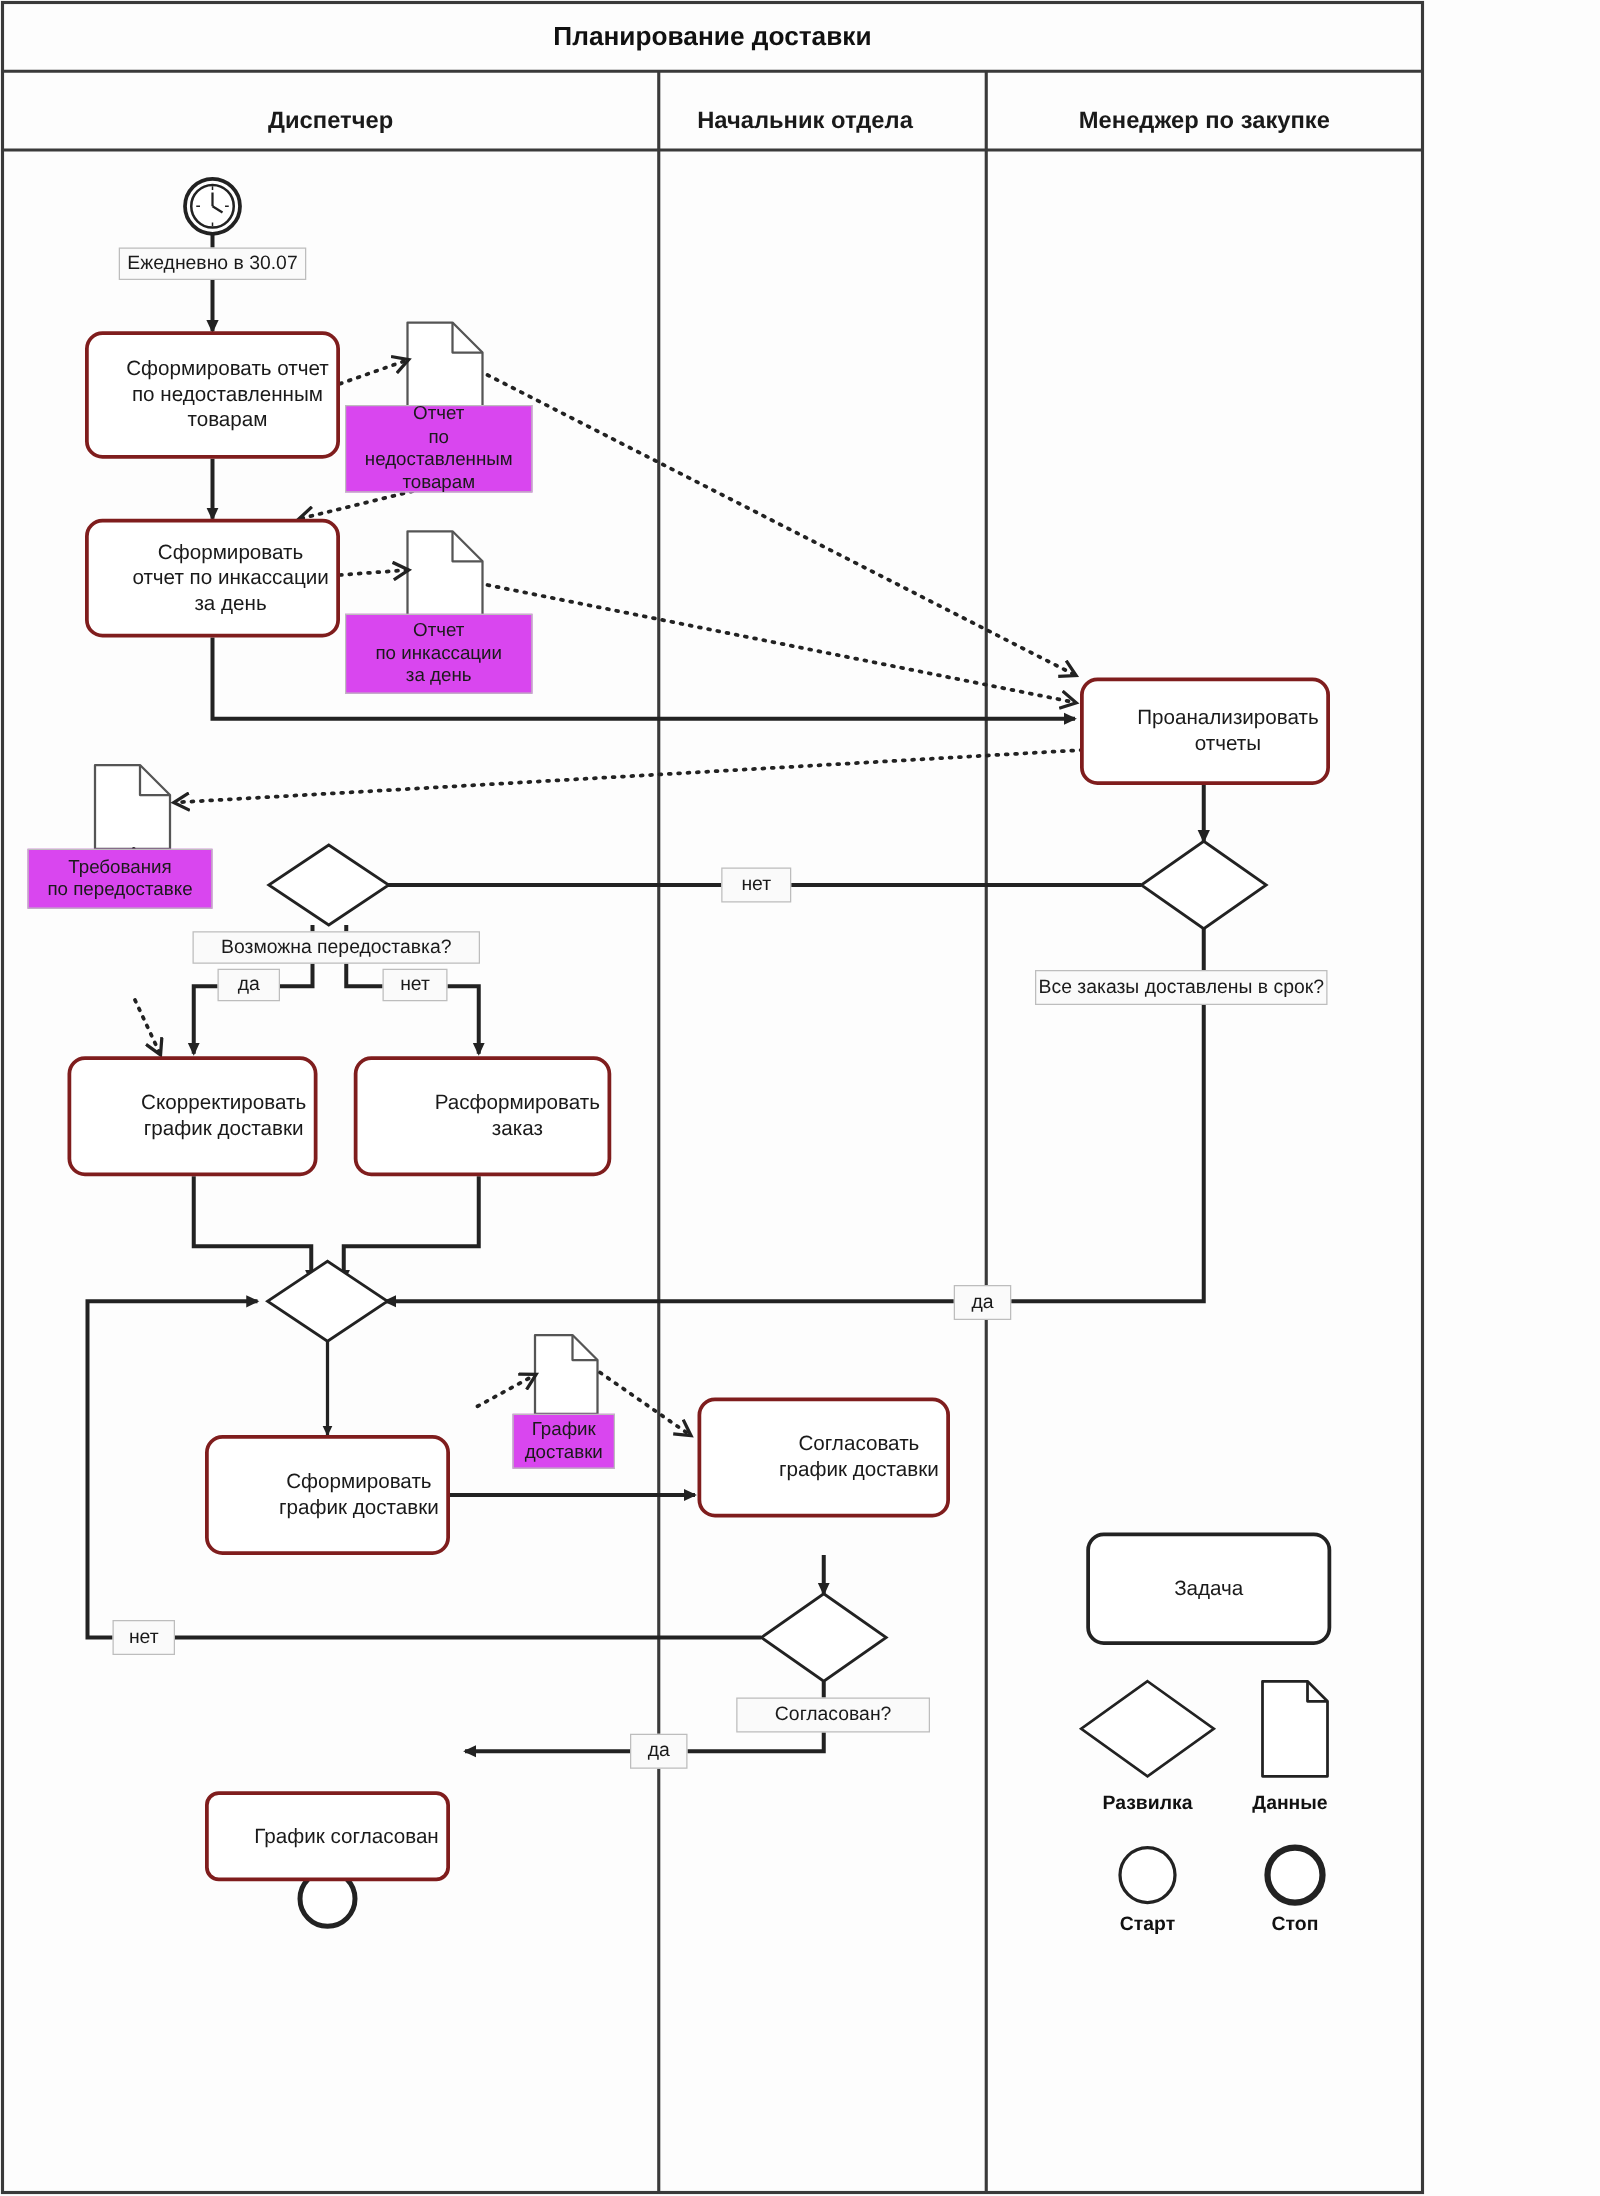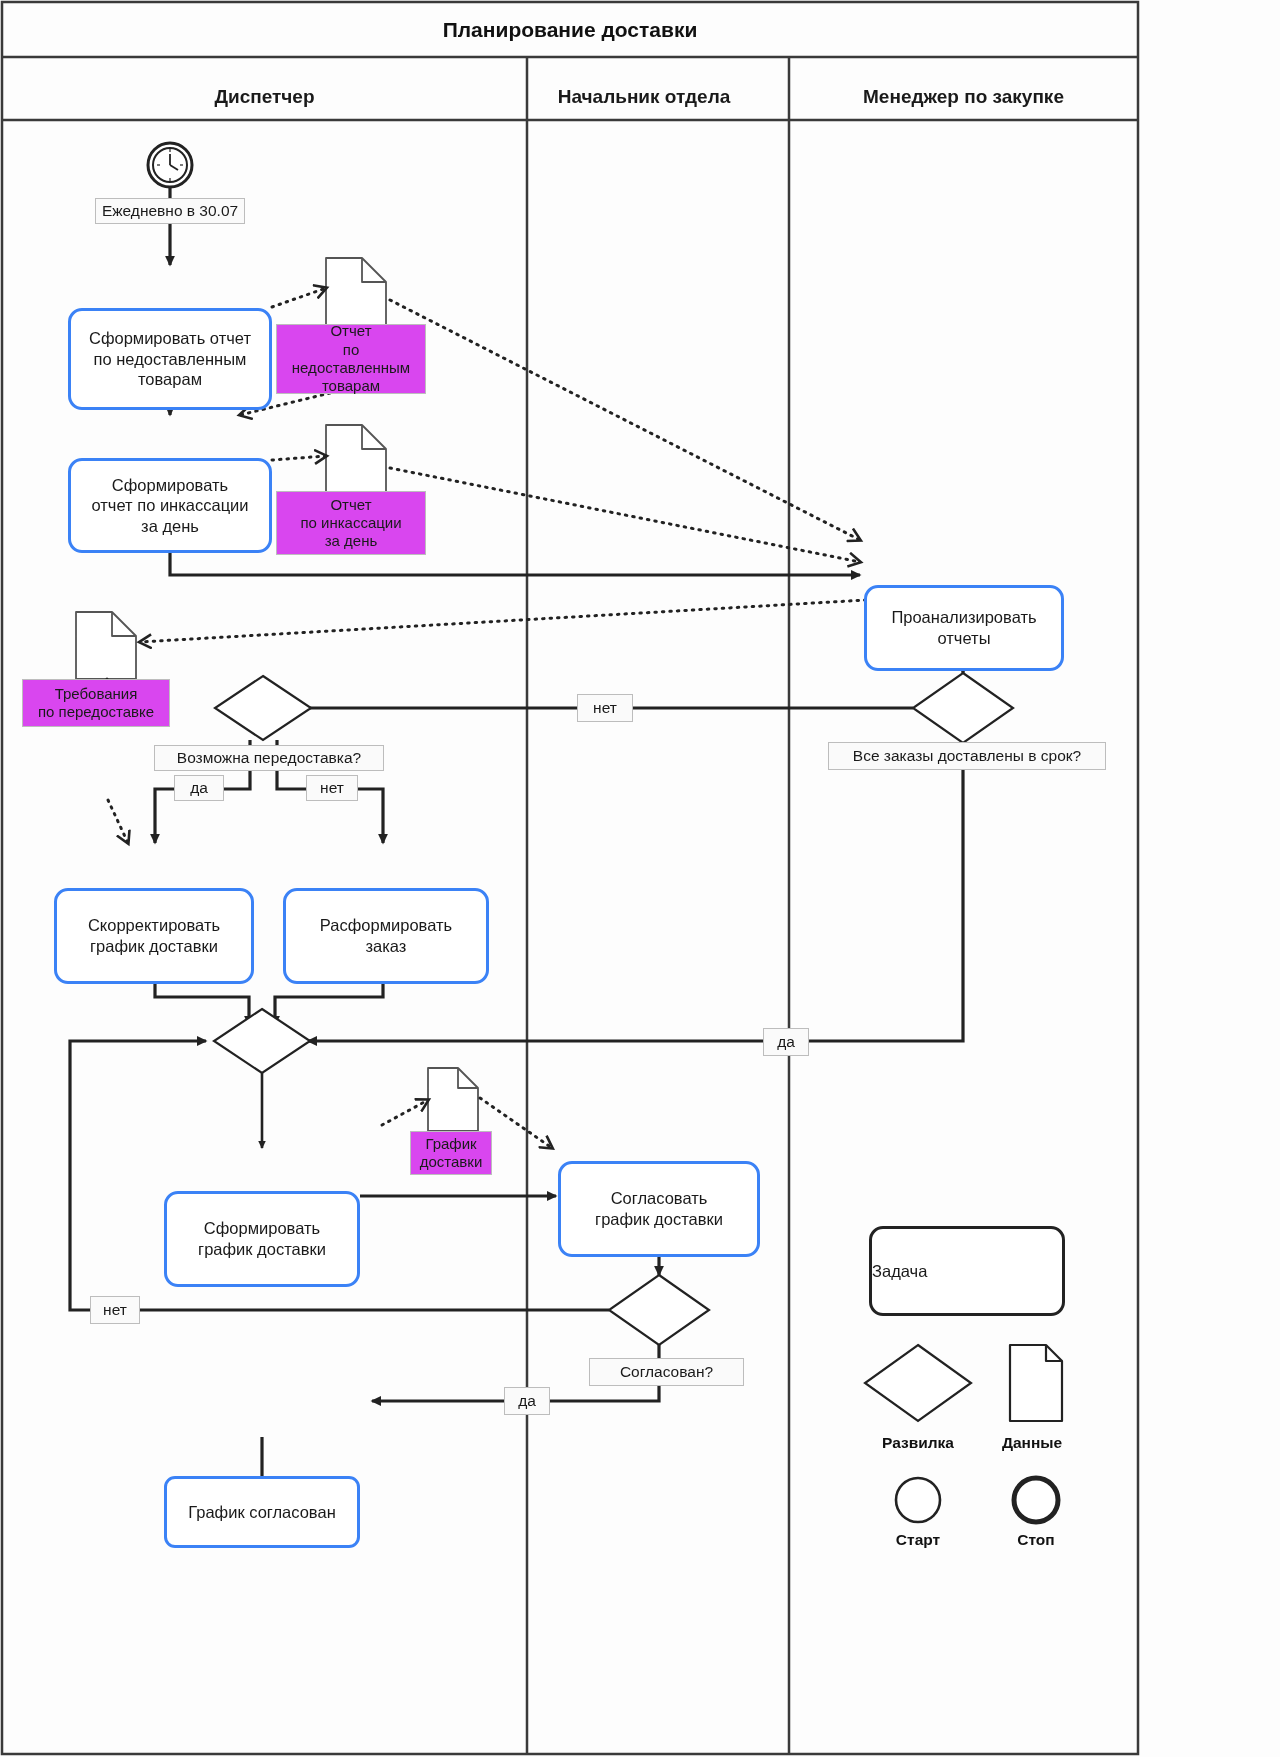--- a/index.html
+++ b/index.html
@@ -10,23 +10,23 @@
   .lane-title{
     position:absolute;font-weight:bold;font-size:19px;color:#1a1a1a;
     text-align:center;white-space:nowrap;
   }
   .diagram-title{
     position:absolute;font-weight:bold;font-size:21px;color:#111;
     text-align:center;white-space:nowrap;
   }
   .task{
     position:absolute;box-sizing:border-box;
-    border:3px solid #3b82f6;border-radius:14px;background:#fff;
-    display:flex;align-items:center;justify-content:center;text-align:center;
-    font-size:16.5px;color:#1a1a1a;line-height:1.25;padding:4px 6px;margin-top:43px;
+    border:3px solid #7f1d1d;border-radius:14px;background:#fff;
+    display:flex;align-items:center;justify-content:flex-end;text-align:center;
+    font-size:16.5px;color:#1a1a1a;line-height:1.25;padding:4px 6px;
   }
   .task span{display:block;}
   .note{
     position:absolute;box-sizing:border-box;
     border:1px solid #bdbdbd;background:#d946ef;
     display:flex;align-items:center;justify-content:center;text-align:center;
     font-size:15px;color:#1a1a1a;line-height:1.22;padding:2px 5px;
     white-space:pre-line;
   }
   .edge-label{
@@ -35,21 +35,21 @@
     display:flex;align-items:center;justify-content:center;
     font-size:15.5px;color:#1a1a1a;white-space:nowrap;padding:1px 6px;
   }
   .legend-label{
     position:absolute;font-weight:bold;font-size:15.5px;color:#111;
     text-align:center;white-space:nowrap;
   }
   .legend-task{
     position:absolute;box-sizing:border-box;
     border:3px solid #222;border-radius:14px;background:#fff;
-    display:flex;align-items:center;justify-content:flex-start;
+    display:flex;align-items:center;justify-content:center;
     font-size:16.5px;color:#1a1a1a;
   }
 </style>
 </head>
 <body>
 
 <div id="root">
 
   <svg id="canvas" xmlns="http://www.w3.org/2000/svg">
     <defs>
@@ -244,21 +244,21 @@
 за день</div>
 
   <div class="note" style="left:22px;top:679px;width:148px;height:48px;">Требования
 по передоставке</div>
 
   <div class="note" style="left:410px;top:1131px;width:82px;height:44px;">График
 доставки</div>
 
   <div class="edge-label" style="left:154px;top:745px;width:230px;height:26px;">Возможна передоставка?</div>
 
-  <div class="edge-label" style="left:828px;top:742px;width:278px;height:28px;">Все заказы доставлены в срок?</div>
+  <div class="edge-label" style="left:828px;top:776px;width:234px;height:28px;">Все заказы доставлены в срок?</div>
 
   <div class="edge-label" style="left:589px;top:1358px;width:155px;height:28px;">Согласован?</div>
 
   <div class="edge-label" style="left:577px;top:694px;width:56px;height:28px;">нет</div>
 
   <div class="edge-label" style="left:174px;top:775px;width:50px;height:26px;">да</div>
 
   <div class="edge-label" style="left:306px;top:775px;width:52px;height:26px;">нет</div>
 
   <div class="edge-label" style="left:763px;top:1028px;width:46px;height:28px;">да</div>

